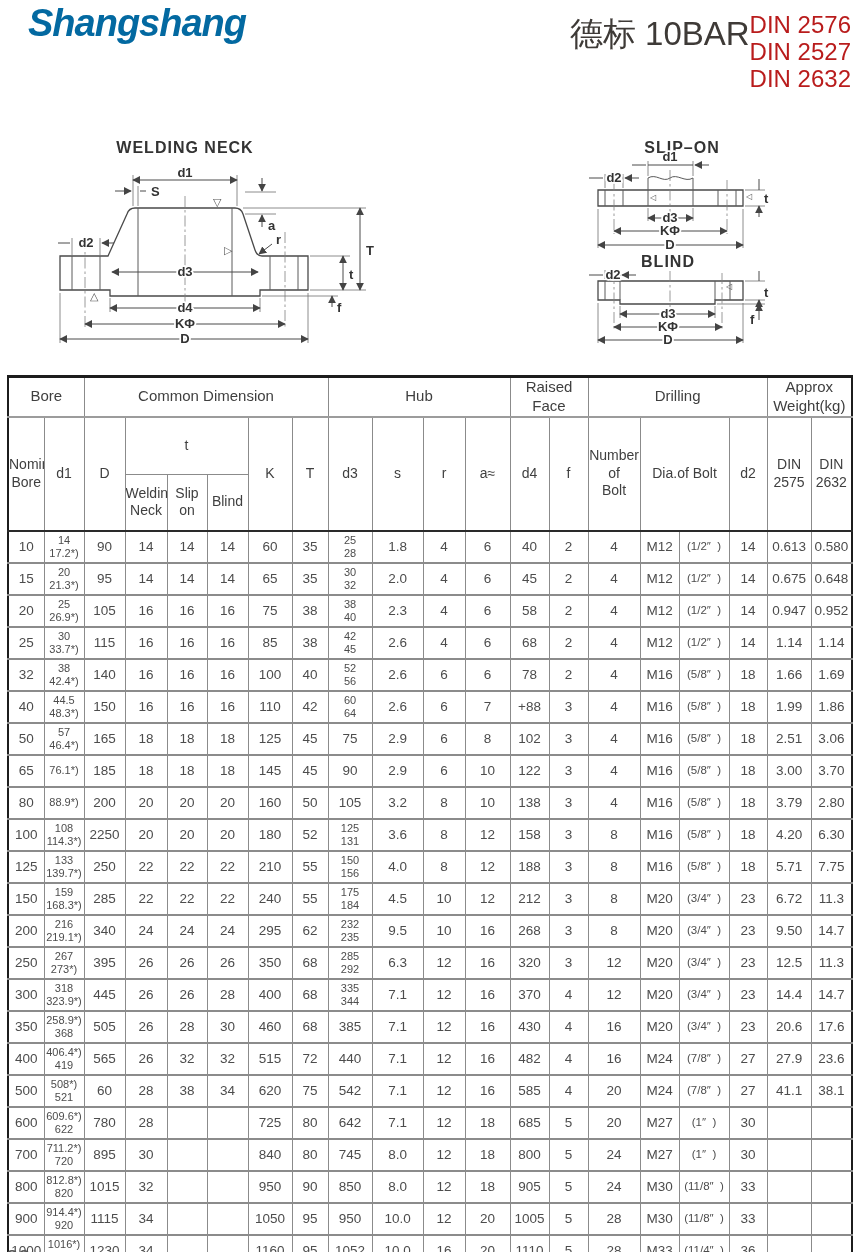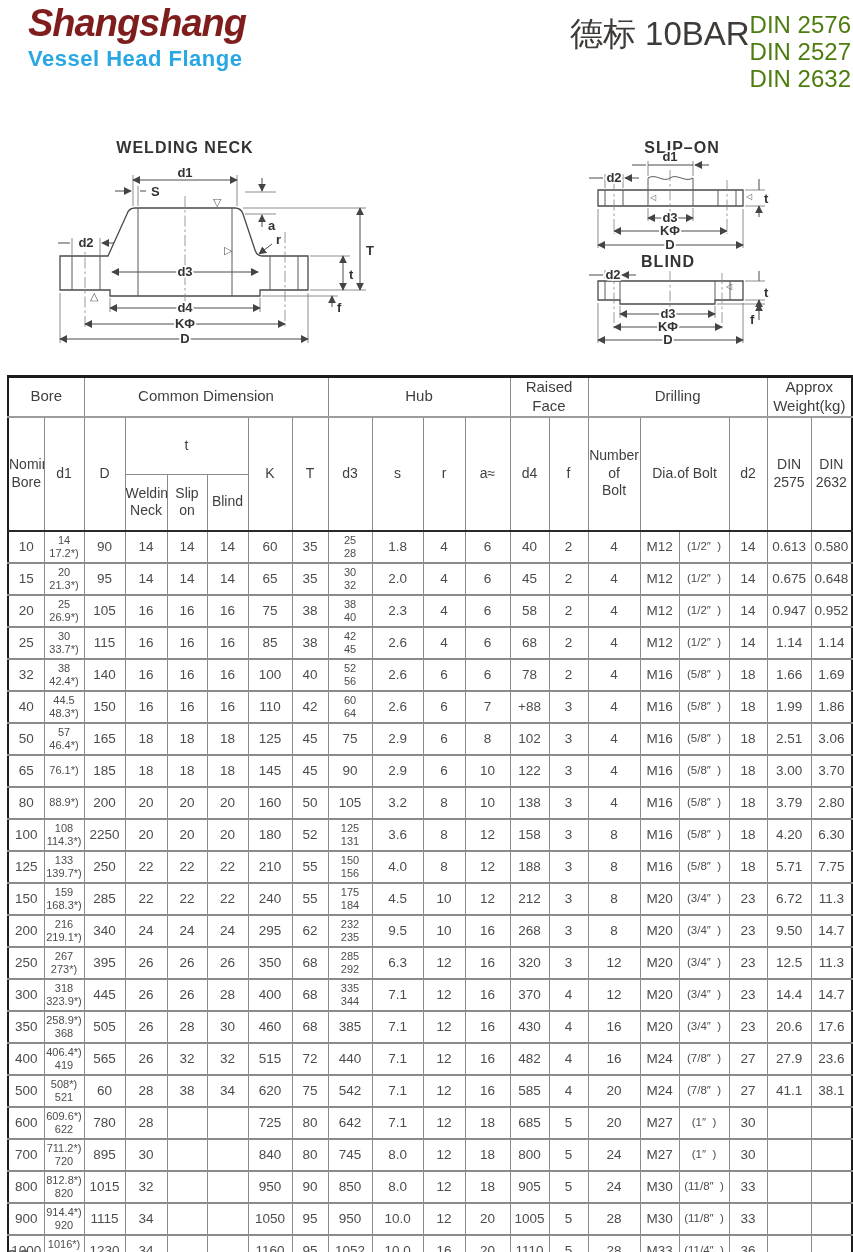--- a/index.html
+++ b/index.html
@@ -2,25 +2,25 @@
 <html><head>
 <meta charset="utf-8">
 <style>
   html,body{margin:0;padding:0;background:#fff;}
   .page{position:relative;width:853px;height:1252px;background:#fff;overflow:hidden;
         font-family:"Liberation Sans",sans-serif;}
 
   
   .logo{position:absolute;left:28px;top:4px;}
   .logo-title{font-style:italic;font-weight:bold;font-size:38px;line-height:1.05;
-              color:#7f1d1d;letter-spacing:-1px;}
+              color:#0369a1;letter-spacing:-1px;}
   .logo-sub{font-weight:bold;font-size:22px;color:#29a7e2;letter-spacing:0.5px;margin-top:2px;}
   .head-right{position:absolute;right:2px;top:12px;display:flex;align-items:flex-start;}
   .std-cn{font-size:33px;color:#3e3a37;font-weight:500;white-space:nowrap;}
-  .din-stack{font-size:24px;color:#4d7c0f;text-align:right;line-height:1.12;font-weight:500;}
+  .din-stack{font-size:24px;color:#b91c1c;text-align:right;line-height:1.12;font-weight:500;}
 
   
   .diag{position:absolute;}
   .outline{stroke:#4a4a4a;stroke-width:1.3;fill:none;}
   .thin{stroke:#5a5a5a;stroke-width:1;fill:none;}
   .cl{stroke:#808080;stroke-width:0.8;fill:none;stroke-dasharray:11 3 2.5 3;}
   .ext{stroke:#6f6f6f;stroke-width:0.8;fill:none;}
   .dim{stroke:#4a4a4a;stroke-width:1;fill:none;}
   .dlab{font:600 13px "Liberation Sans",sans-serif;fill:#333;
         paint-order:stroke;stroke:#fff;stroke-width:3.5px;stroke-linejoin:round;}
@@ -45,21 +45,20 @@
 
   .page-number{position:absolute;left:6px;top:1245px;font-size:22px;color:#555;}
 </style>
 </head>
 <body>
 
 <div class="page">
 
   <div class="logo">
     <div class="logo-title">Shangshang</div>
-    <div class="logo-sub">Vessel Head Flange</div>
   </div>
   <div class="head-right">
     <div class="std-cn">德标 10BAR</div>
     <div class="din-stack">
       <div>DIN 2576</div>
       <div>DIN 2527</div>
       <div>DIN 2632</div>
     </div>
   </div>
 

